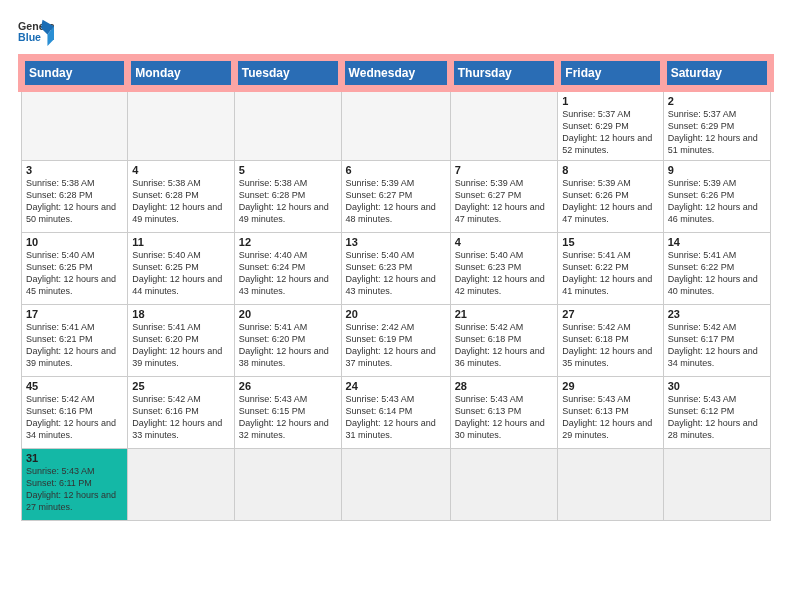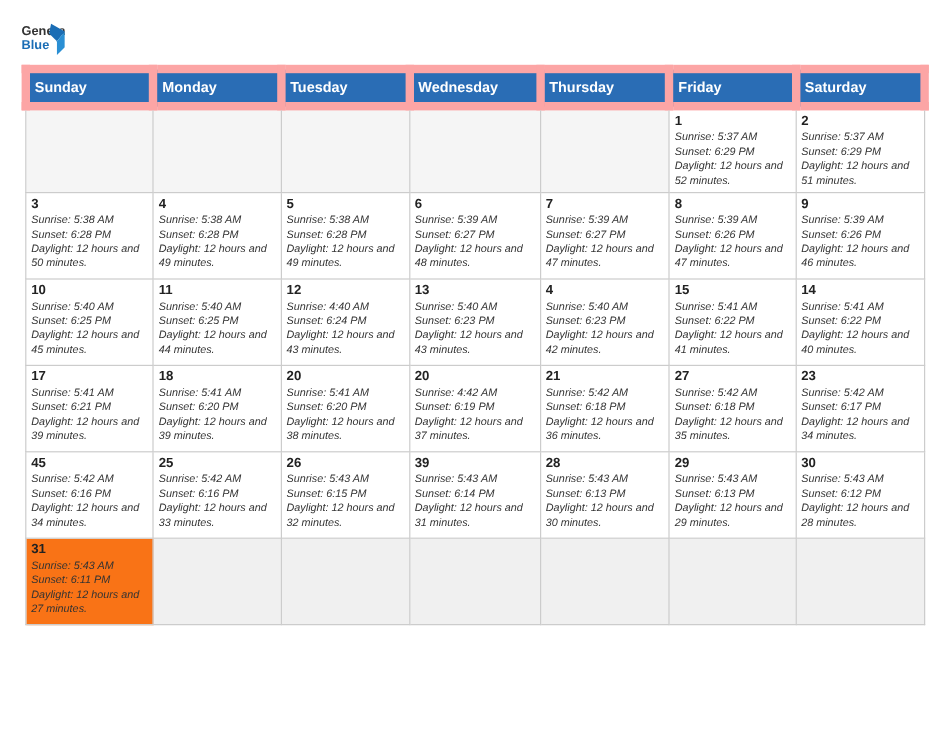--- a/index.html
+++ b/index.html
@@ -78,21 +78,20 @@
       font-size: 11px;
       font-weight: bold;
       color: #222;
       display: block;
       margin-bottom: 1px;
     }
     .day-info {
       font-size: 9px;
       color: #333;
       line-height: 1.35;
-      font-style: italic;
     }
     .calendar tr:last-child td {
       background: #f0f0f0;
     }
     .week-row td {
       height: 72px;
     }
   </style>
 </head>
 <body>
@@ -266,21 +265,21 @@
           </td>
           <td>
             <span class="day-number">20</span>
             <div class="day-info">Sunrise: 5:41 AM
 Sunset: 6:20 PM
 Daylight: 12 hours
 and 38 minutes.</div>
           </td>
           <td>
             <span class="day-number">20</span>
-            <div class="day-info">Sunrise: 4:42 AM
+            <div class="day-info">Sunrise: 2:42 AM
 Sunset: 6:19 PM
 Daylight: 12 hours
 and 37 minutes.</div>
           </td>
           <td>
             <span class="day-number">21</span>
             <div class="day-info">Sunrise: 5:42 AM
 Sunset: 6:18 PM
 Daylight: 12 hours
 and 36 minutes.</div>
@@ -316,21 +315,21 @@
 and 33 minutes.</div>
           </td>
           <td>
             <span class="day-number">26</span>
             <div class="day-info">Sunrise: 5:43 AM
 Sunset: 6:15 PM
 Daylight: 12 hours
 and 32 minutes.</div>
           </td>
           <td>
-            <span class="day-number">39</span>
+            <span class="day-number">24</span>
             <div class="day-info">Sunrise: 5:43 AM
 Sunset: 6:14 PM
 Daylight: 12 hours
 and 31 minutes.</div>
           </td>
           <td>
             <span class="day-number">28</span>
             <div class="day-info">Sunrise: 5:43 AM
 Sunset: 6:13 PM
 Daylight: 12 hours
@@ -345,21 +344,21 @@
           </td>
           <td>
             <span class="day-number">30</span>
             <div class="day-info">Sunrise: 5:43 AM
 Sunset: 6:12 PM
 Daylight: 12 hours
 and 28 minutes.</div>
           </td>
         </tr>
         <tr class="week-row">
-          <td style="background: #f97316;">
+          <td style="background: #14b8a6;">
             <span class="day-number">31</span>
             <div class="day-info">Sunrise: 5:43 AM
 Sunset: 6:11 PM
 Daylight: 12 hours
 and 27 minutes.</div>
           </td>
           <td class="last-row" style="background: rgb(240, 240, 240);"></td>
           <td class="last-row" style="background: rgb(240, 240, 240);"></td>
           <td class="last-row" style="background: rgb(240, 240, 240);"></td>
           <td class="last-row" style="background: rgb(240, 240, 240);"></td>

